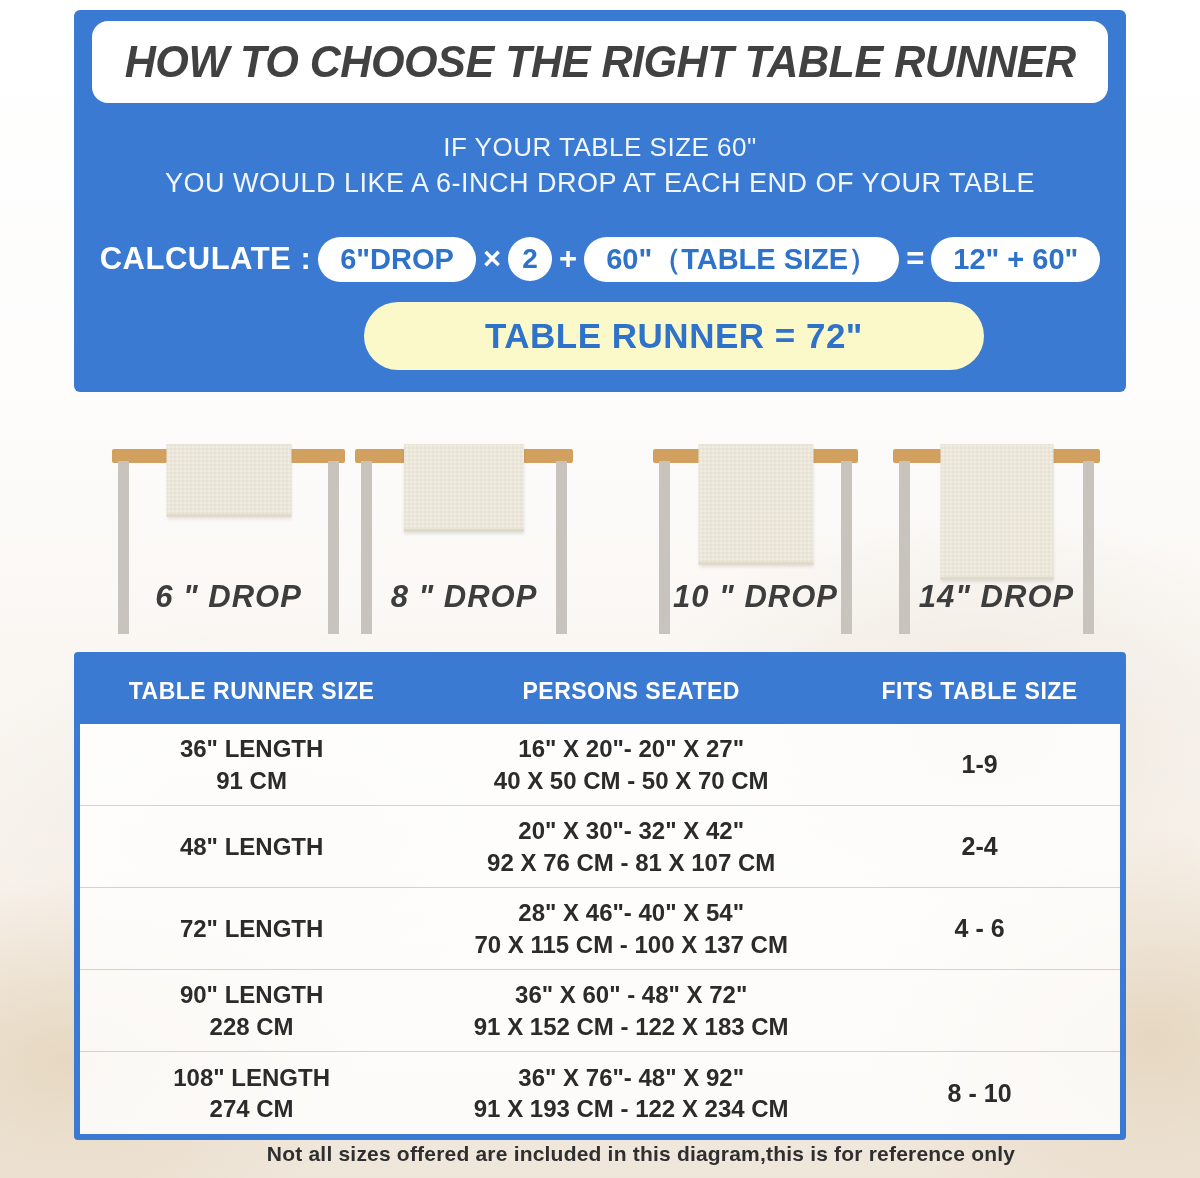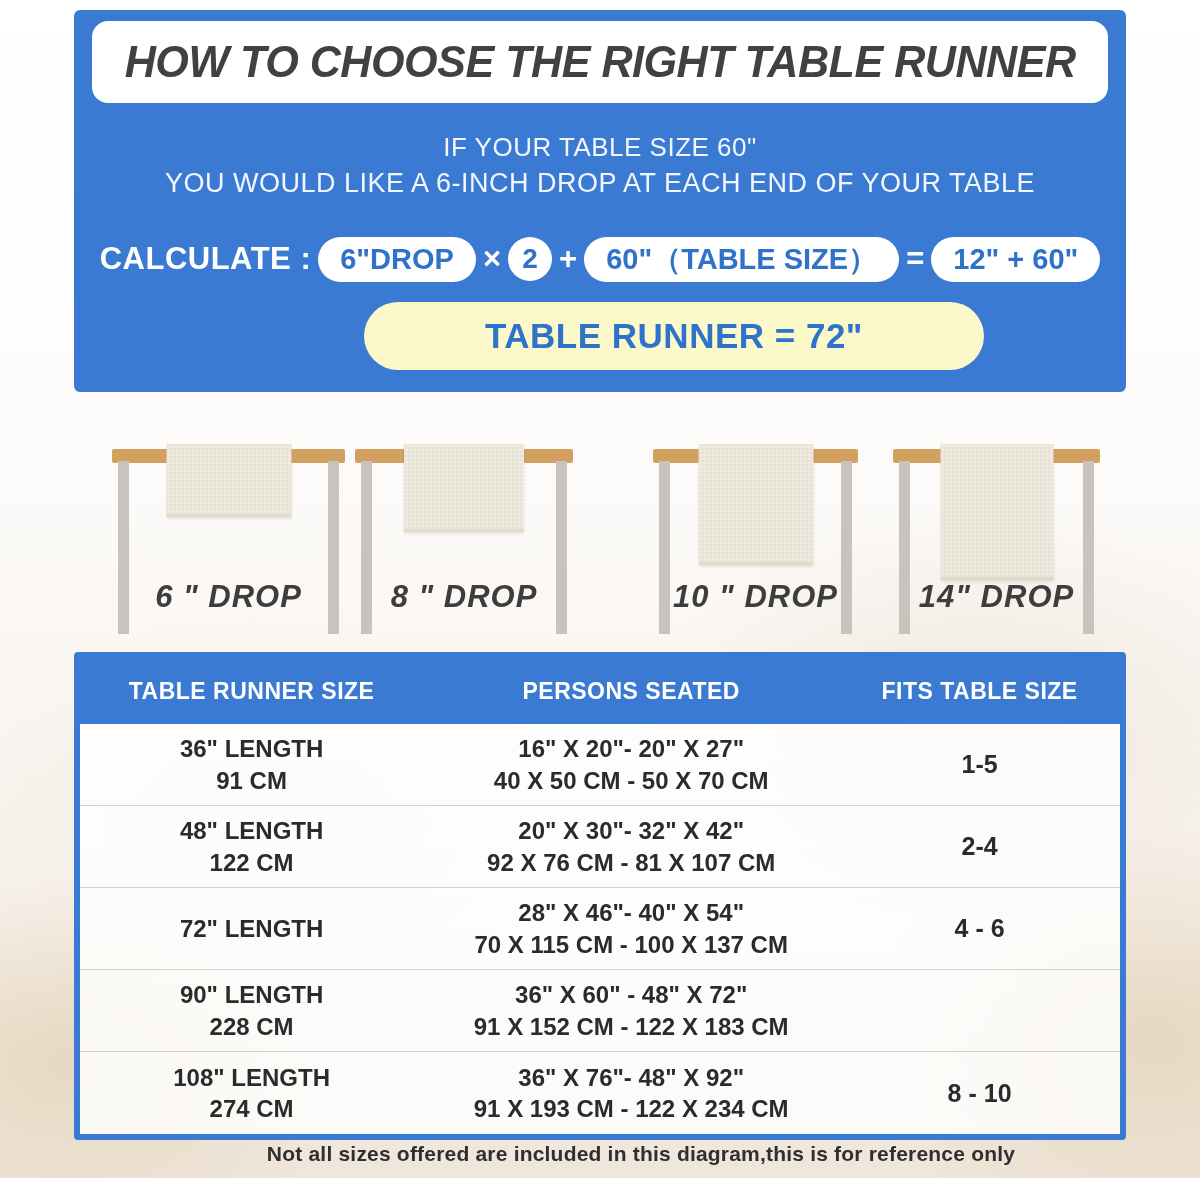--- a/index.html
+++ b/index.html
@@ -140,27 +140,26 @@
 
     <div class="size-row">
       <div class="cell">
         <div>36" LENGTH</div>
         <div class="sub">91 CM</div>
       </div>
       <div class="cell">
         <div>16" X 20"- 20" X 27"</div>
         <div class="sub">40 X 50 CM - 50 X 70 CM</div>
       </div>
-      <div class="cell persons">1-5</div>
+      <div class="cell persons">1-9</div>
     </div>
 
     <div class="size-row">
       <div class="cell">
         <div>48" LENGTH</div>
-        <div class="sub">122 CM</div>
       </div>
       <div class="cell">
         <div>20" X 30"- 32" X 42"</div>
         <div class="sub">92 X 76 CM - 81 X 107 CM</div>
       </div>
       <div class="cell persons">2-4</div>
     </div>
 
     <div class="size-row">
       <div class="cell">

